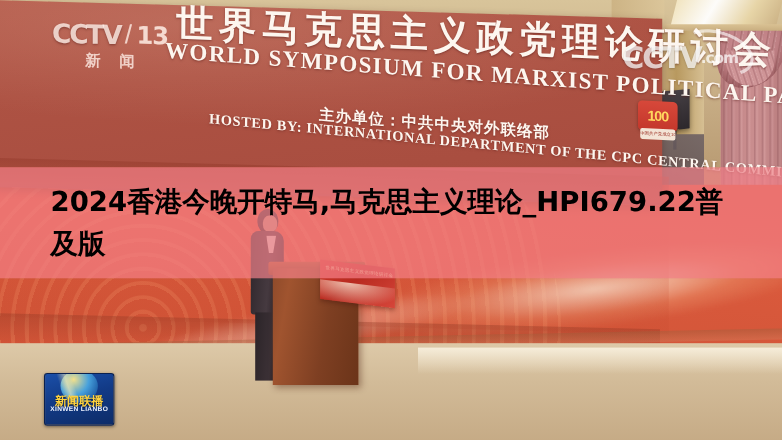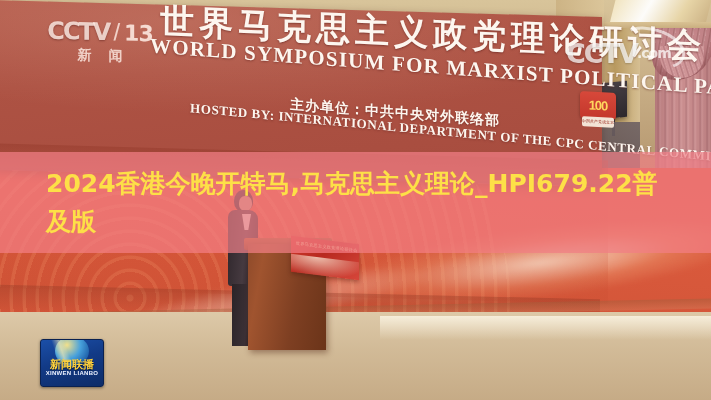--- a/index.html
+++ b/index.html
@@ -322,21 +322,21 @@
   
   .overlay-band{
     position:absolute;left:0;top:152px;width:711px;height:101px;
     background:rgba(236,128,136,.72);
     backdrop-filter:saturate(120%);
   }
   .overlay-text{
     position:absolute;left:0;top:152px;width:711px;height:101px;
     display:flex;align-items:center;justify-content:center;
     padding:0 46px;box-sizing:border-box;
-    color:#fde047;
+    color:#000000;
     font-family:"DejaVu Sans","Liberation Sans",sans-serif;
     font-size:25px;font-weight:700;line-height:38px;
     letter-spacing:0px;
     text-align:left;
   }
 
   
   .news-logo{
     position:absolute;left:40px;top:339px;width:62px;height:46px;
     background:linear-gradient(165deg,#1b4fa8 0%,#123a86 45%,#0d2c68 100%);

